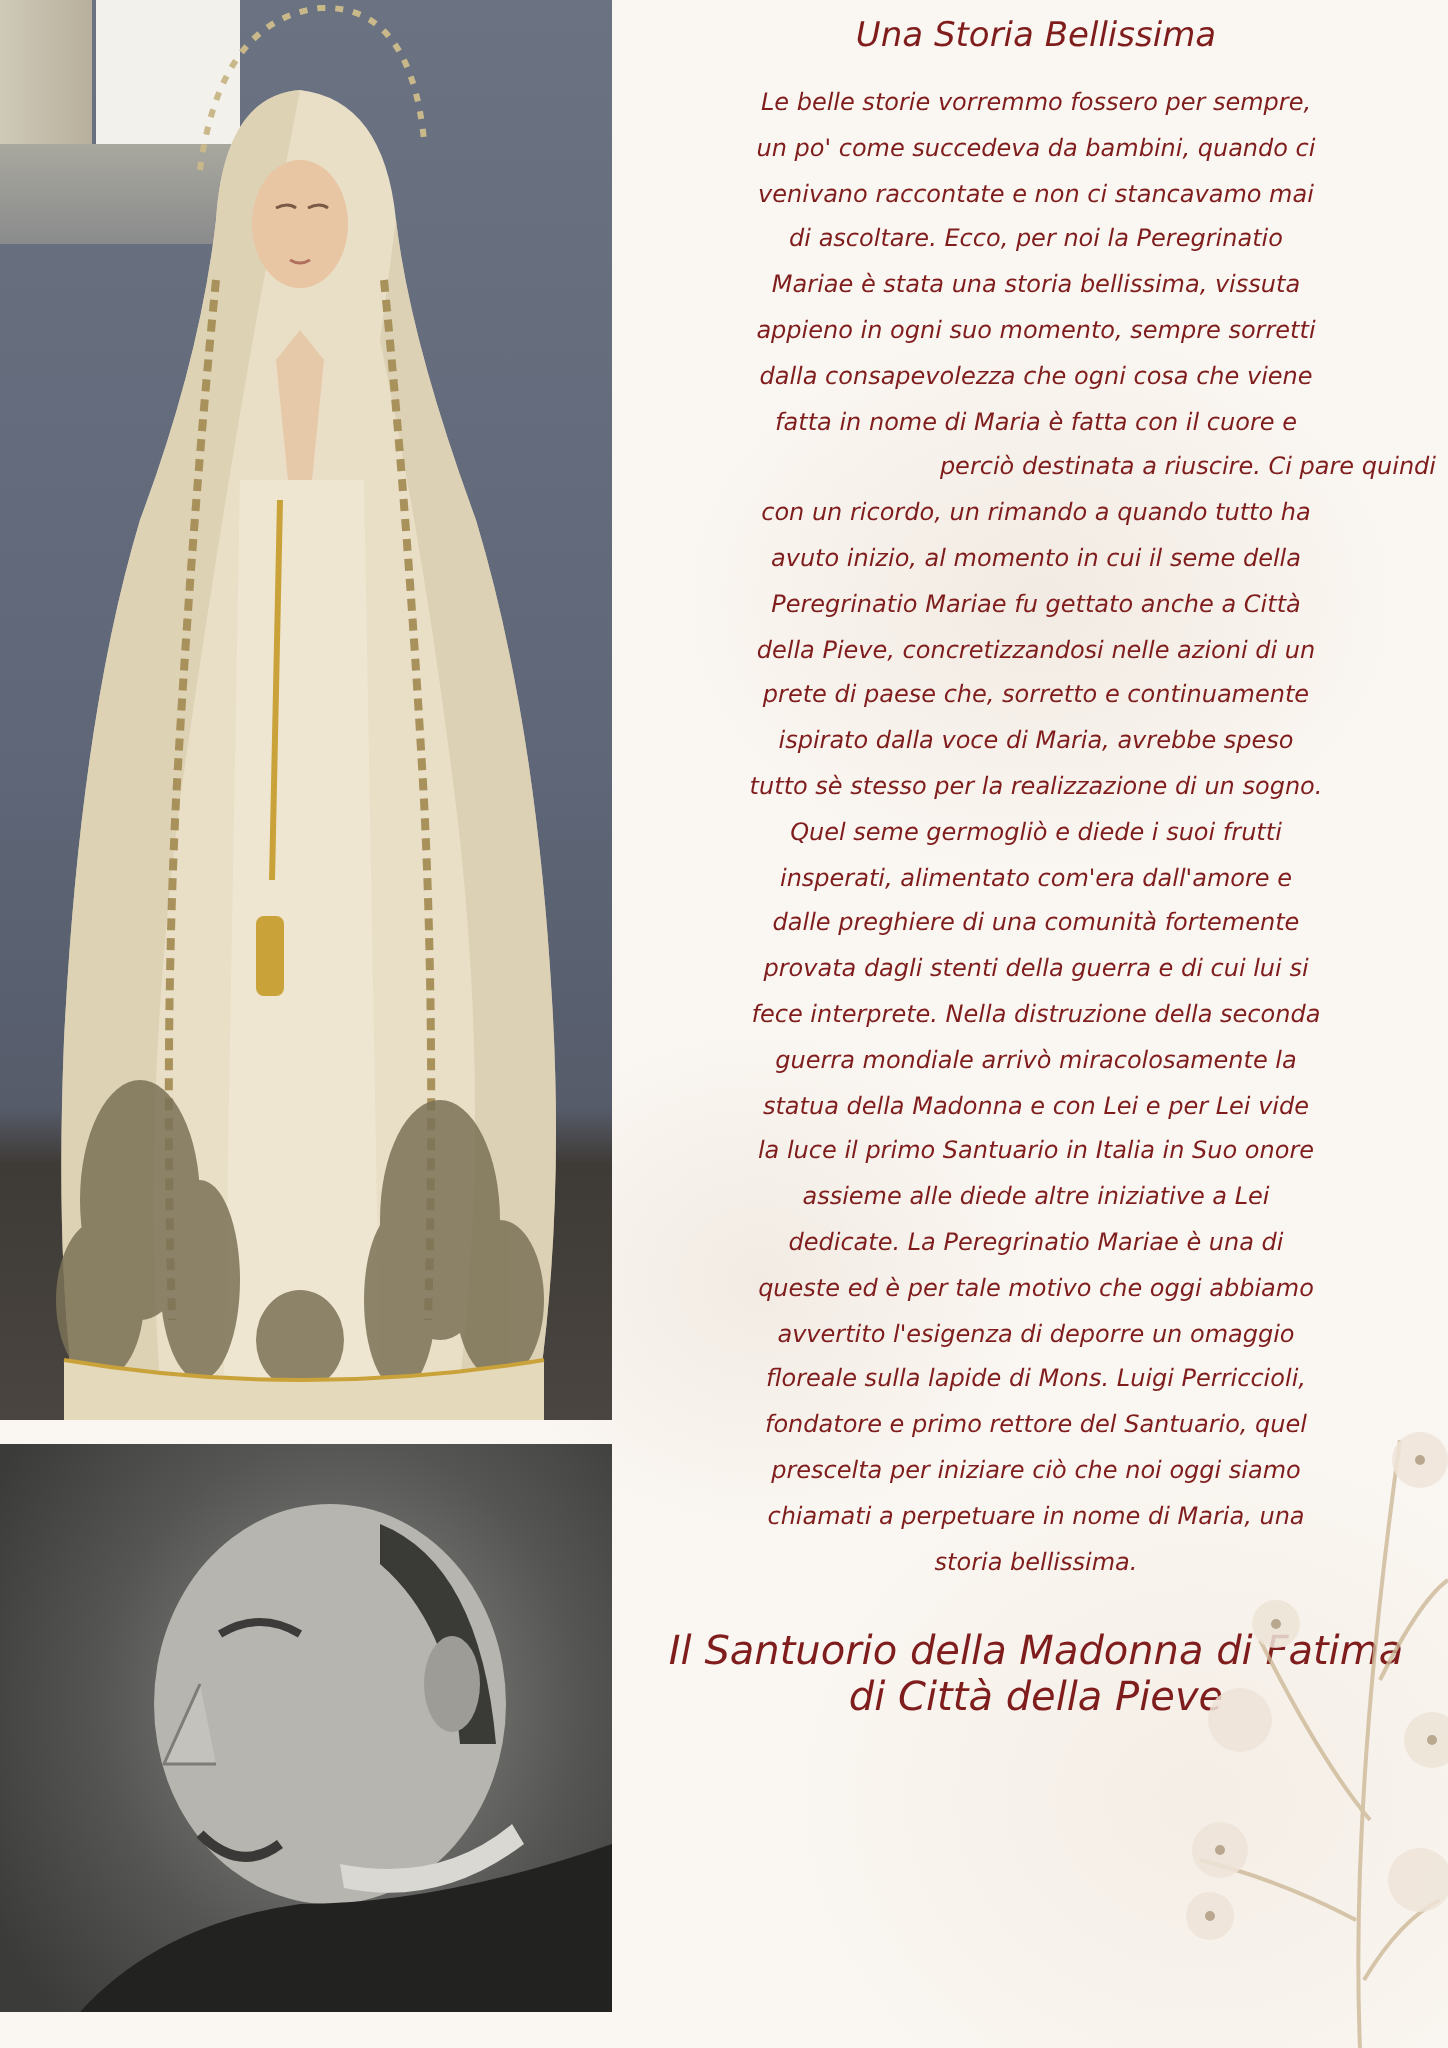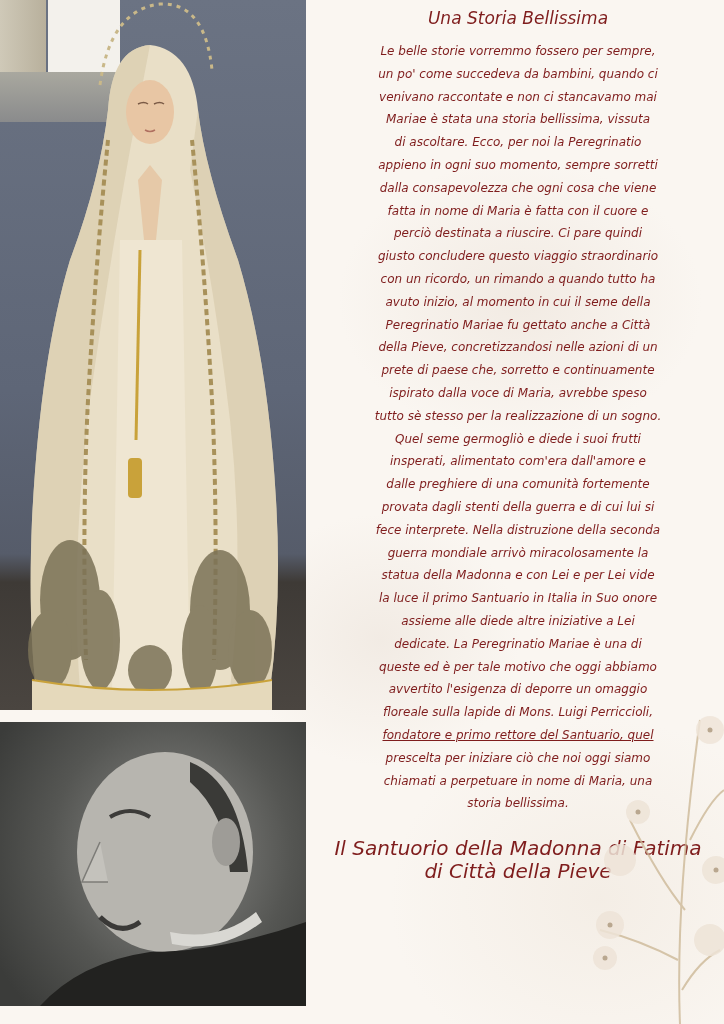--- a/index.html
+++ b/index.html
@@ -122,48 +122,47 @@
     <path d="M40 284 Q80 240 150 230 Q220 230 306 200 L306 284 Z" fill="#22221f"></path>
   </svg>
 </div>
 
 <div class="text-col">
   <h1 class="title">Una Storia Bellissima</h1>
   <p class="body-text" id="body-text">
       <span style="display: block;">Le belle storie vorremmo fossero per sempre,</span>
       <span style="display: block;">un po' come succedeva da bambini, quando ci</span>
       <span style="display: block;">venivano raccontate e non ci stancavamo mai</span>
+      <span style="display: block;">di ascoltare. Ecco, per noi la Peregrinatio</span>
       <span style="display: block;">Mariae è stata una storia bellissima, vissuta</span>
-      <span style="display: block;">di ascoltare. Ecco, per noi la Peregrinatio</span>
       <span style="display: block;">appieno in ogni suo momento, sempre sorretti</span>
       <span style="display: block;">dalla consapevolezza che ogni cosa che viene</span>
       <span style="display: block;">fatta in nome di Maria è fatta con il cuore e</span>
-      <span style="display: block;">perciò destinata a riuscire. Ci pare quindi</span>
-      <span style="display: block;">giusto concludere questo viaggio straordinario</span>
+      <span style="display: block; text-align: right;">perciò destinata a riuscire. Ci pare quindi</span>
       <span style="display: block;">con un ricordo, un rimando a quando tutto ha</span>
       <span style="display: block;">avuto inizio, al momento in cui il seme della</span>
       <span style="display: block;">Peregrinatio Mariae fu gettato anche a Città</span>
       <span style="display: block;">della Pieve, concretizzandosi nelle azioni di un</span>
       <span style="display: block;">prete di paese che, sorretto e continuamente</span>
       <span style="display: block;">ispirato dalla voce di Maria, avrebbe speso</span>
       <span style="display: block;">tutto sè stesso per la realizzazione di un sogno.</span>
       <span style="display: block;">Quel seme germogliò e diede i suoi frutti</span>
       <span style="display: block;">insperati, alimentato com'era dall'amore e</span>
       <span style="display: block;">dalle preghiere di una comunità fortemente</span>
       <span style="display: block;">provata dagli stenti della guerra e di cui lui si</span>
       <span style="display: block;">fece interprete. Nella distruzione della seconda</span>
       <span style="display: block;">guerra mondiale arrivò miracolosamente la</span>
       <span style="display: block;">statua della Madonna e con Lei e per Lei vide</span>
       <span style="display: block;">la luce il primo Santuario in Italia in Suo onore</span>
       <span style="display: block;">assieme alle diede altre iniziative a Lei</span>
       <span style="display: block;">dedicate. La Peregrinatio Mariae è una di</span>
       <span style="display: block;">queste ed è per tale motivo che oggi abbiamo</span>
       <span style="display: block;">avvertito l'esigenza di deporre un omaggio</span>
       <span style="display: block;">floreale sulla lapide di Mons. Luigi Perriccioli,</span>
-      <span style="display: block; text-decoration: underline;">fondatore e primo rettore del Santuario, quel</span>
+      <span style="display: block;">fondatore e primo rettore del Santuario, quel</span>
       <span style="display: block;">prescelta per iniziare ciò che noi oggi siamo</span>
       <span style="display: block;">chiamati a perpetuare in nome di Maria, una</span>
       <span style="display: block;">storia bellissima.</span>
     </p>
   <p class="signature">
     <span>Il Santuorio della Madonna di Fatima</span>
     <span>di Città della Pieve</span>
   </p>
 </div>
 

